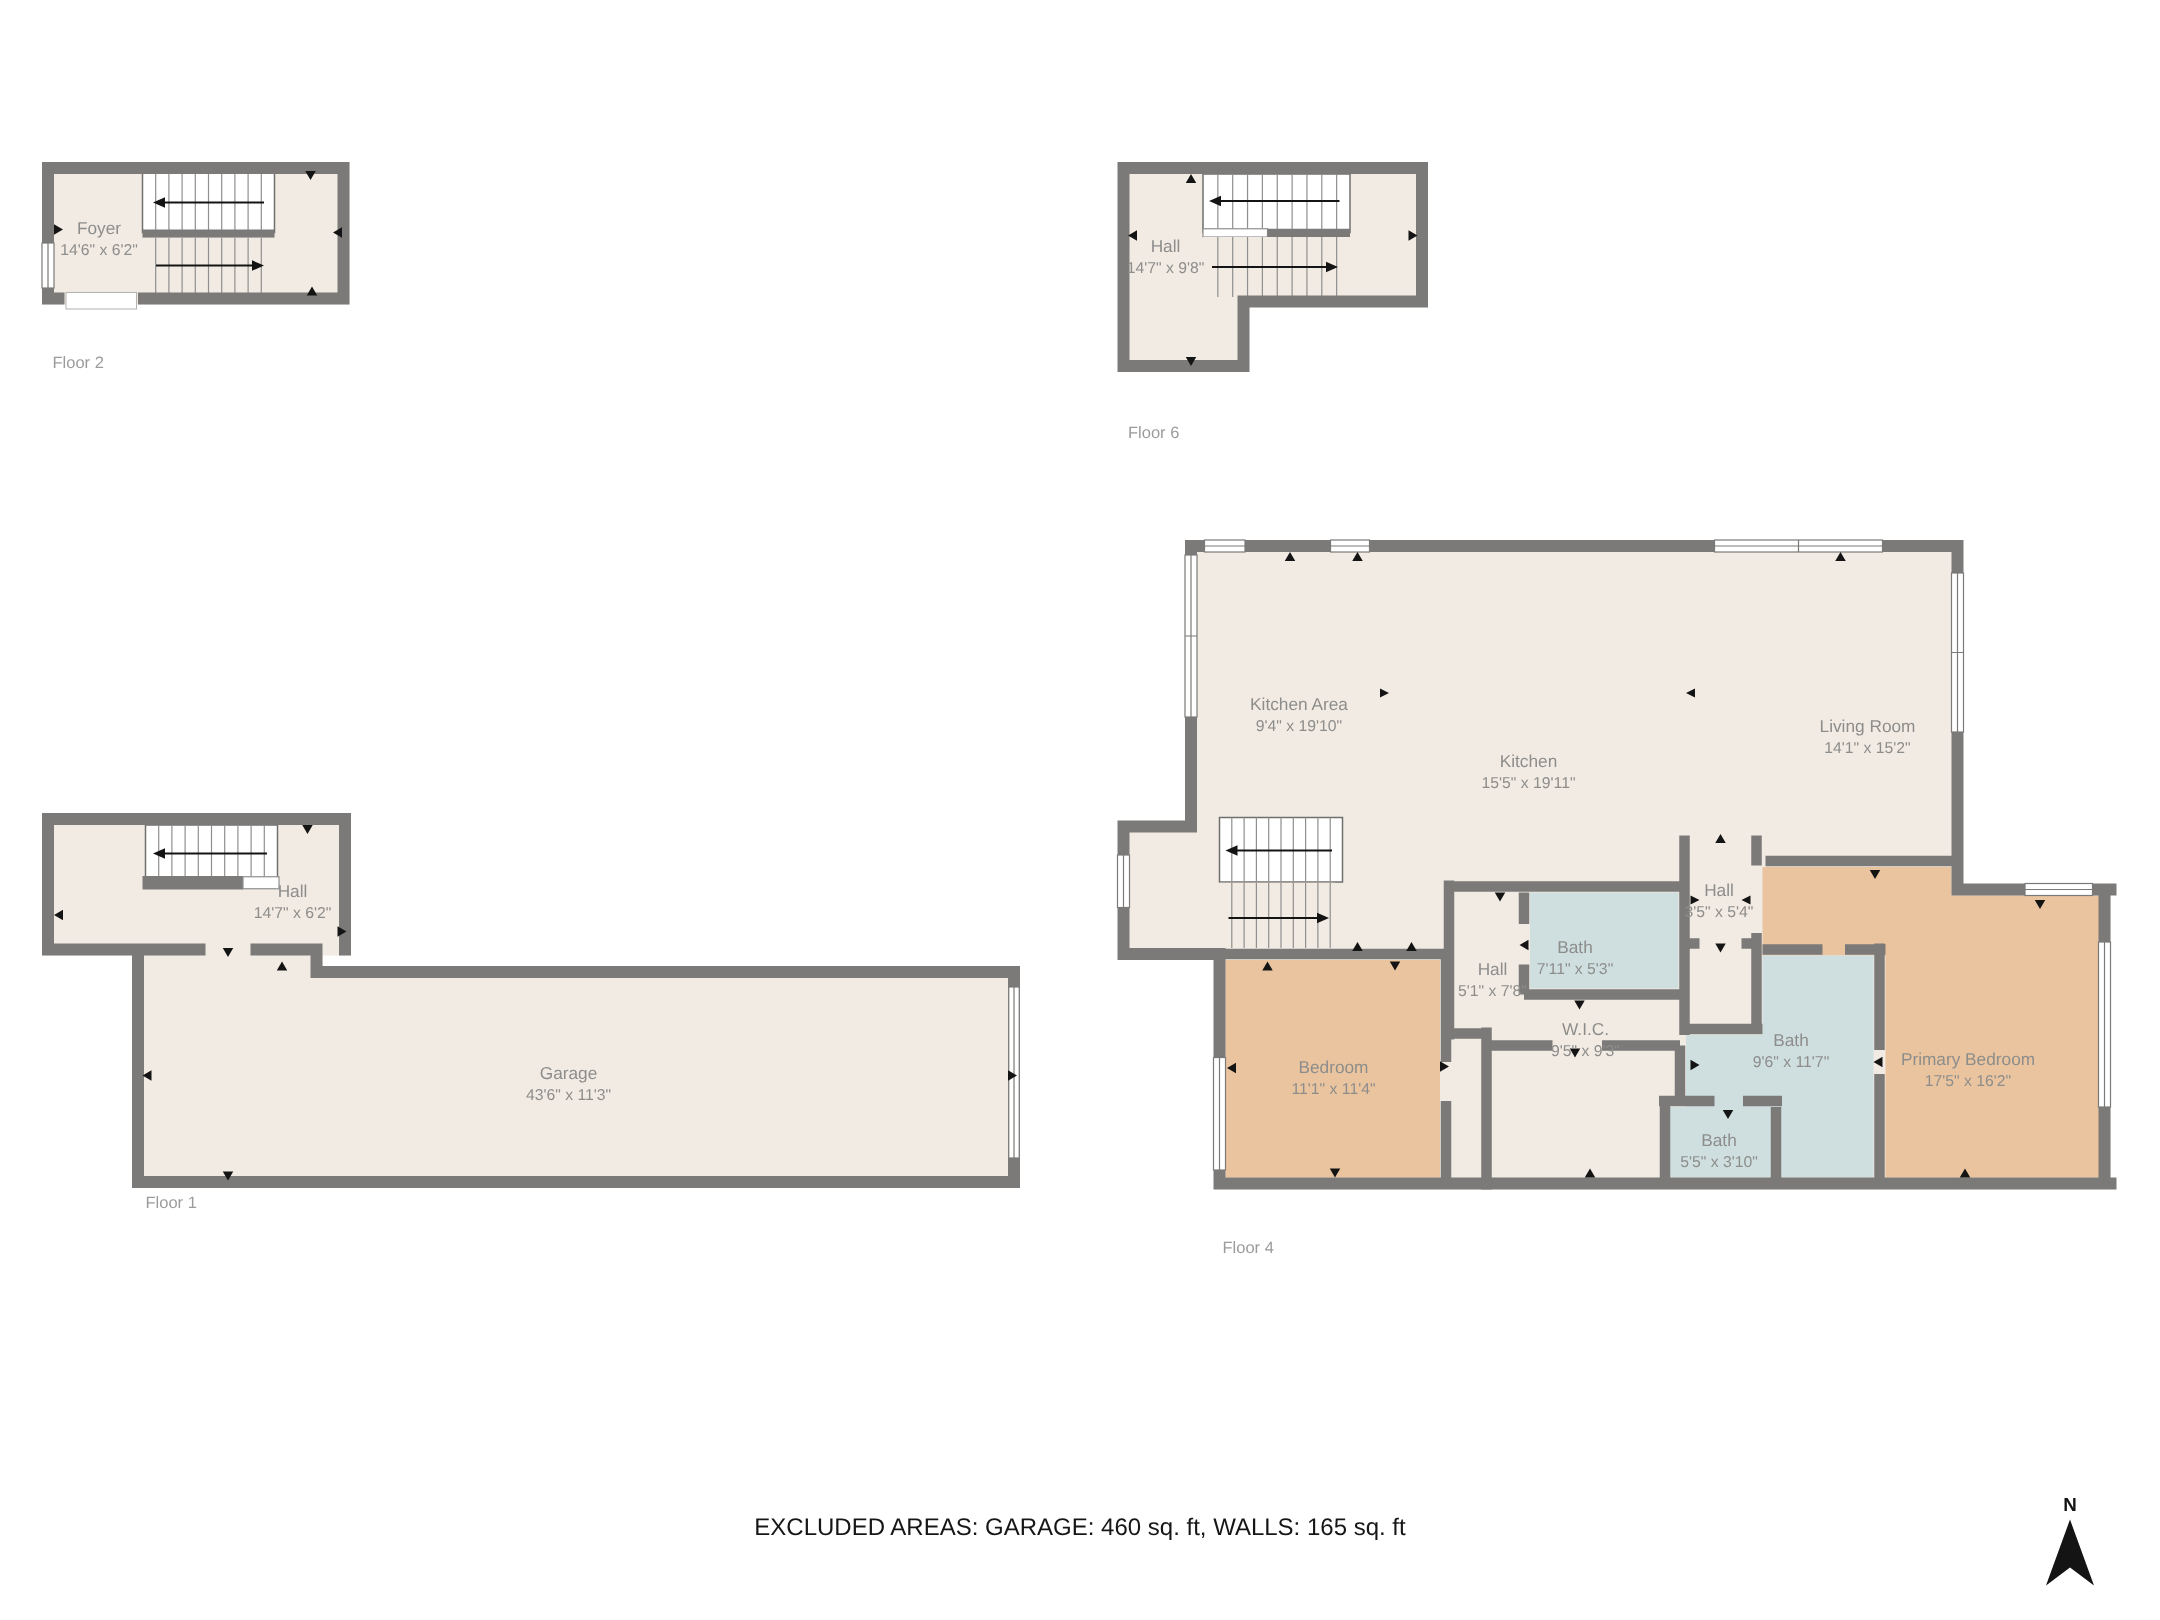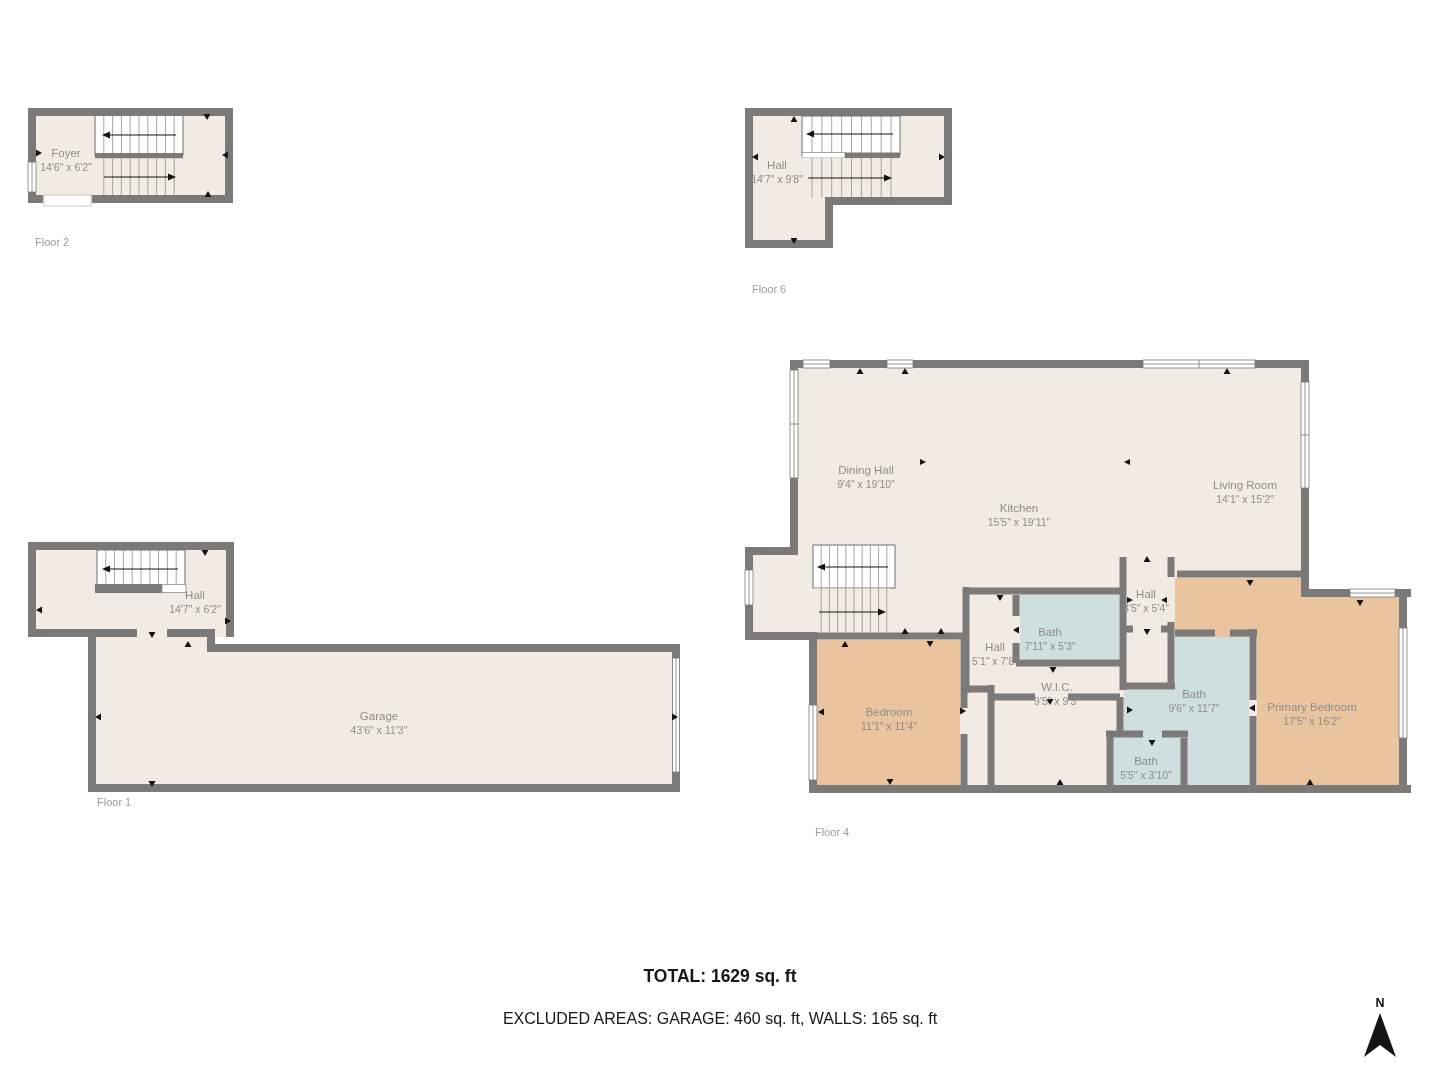--- a/index.html
+++ b/index.html
@@ -260,21 +260,21 @@
 <div class="room-label" style="left:195px;top:589px;">
   <div class="room-name">Hall</div>
   <div class="room-dims">14'7" x 6'2"</div>
 </div>
 <div class="room-label" style="left:379px;top:710px;">
   <div class="room-name">Garage</div>
   <div class="room-dims">43'6" x 11'3"</div>
 </div>
 
 <div class="room-label" style="left:866px;top:464px;">
-  <div class="room-name">Dining Hall</div>
+  <div class="room-name">Kitchen Area</div>
   <div class="room-dims">9'4" x 19'10"</div>
 </div>
 <div class="room-label" style="left:1019px;top:479px;margin-top:23px;">
   <div class="room-name">Kitchen</div>
   <div class="room-dims">15'5" x 19'11"</div>
 </div>
 <div class="room-label" style="left:1221px;top:479px;margin-left:24px;">
   <div class="room-name">Living Room</div>
   <div class="room-dims">14'1" x 15'2"</div>
 </div>
@@ -309,18 +309,17 @@
 <div class="room-label" style="left:1312px;top:669px;margin-top:32px;">
   <div class="room-name">Primary Bedroom</div>
   <div class="room-dims">17'5" x 16'2"</div>
 </div>
 
 <div class="floor-label" style="left:35px;top:236px;">Floor 2</div>
 <div class="floor-label" style="left:752px;top:283px;">Floor 6</div>
 <div class="floor-label" style="left:97px;top:796px;">Floor 1</div>
 <div class="floor-label" style="left:815px;top:826px;">Floor 4</div>
 
-<div class="summary-line total-line">TOTAL: 1629 sq. ft</div>
 <div class="summary-line excluded-line">EXCLUDED AREAS: GARAGE: 460 sq. ft, WALLS: 165 sq. ft</div>
 
 <div class="north-label">N</div>
 
 </div>
 
 </body></html>

